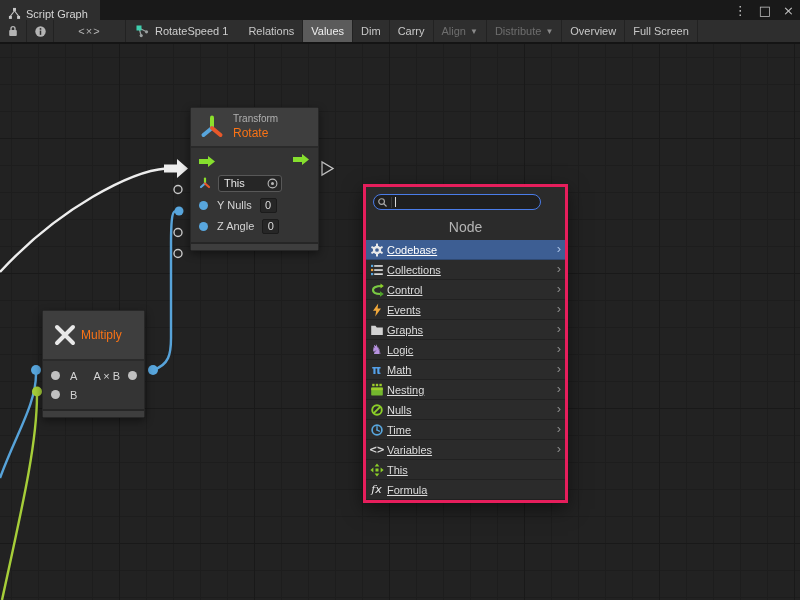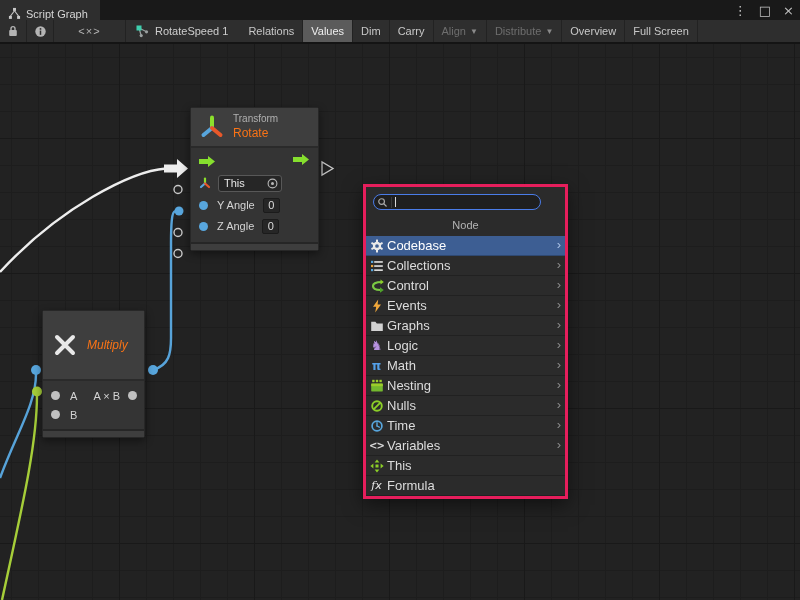--- a/index.html
+++ b/index.html
@@ -56,41 +56,41 @@
   .prow { display:flex; align-items:center; height:21px; padding:0 8px; }
   .pdot { width:9px; height:9px; border-radius:50%; flex:0 0 auto; }
   .pdot.blue { background:var(--c-port-blue,#58a6dd); }
   .pdot.gray { background:#c0c0c0; }
   .plabel { font-size:11px; color:#d4d4d4; margin-left:9px; }
   .vfield { margin-left:8px; width:17px; height:15px; background:#262626; border:1px solid #1b1b1b;
     border-radius:2px; color:#dcdcdc; font-size:11px; display:flex; align-items:center; justify-content:center; }
   .this-field { margin-left:7px; width:64px; height:17px; background:#262626; border:1px solid #585858;
     border-radius:3px; display:flex; align-items:center; padding:0 3px 0 5px; }
   .this-field .tf-text { flex:1; font-size:11px; color:#e6e6e6; }
-  .mult-header { padding:22px 10px; gap:10px;font-style:italic; }
+  .mult-header { padding:12px 10px; gap:4px; }
   .mrow { display:flex; align-items:center; height:19px; padding:0 7px 0 8px; }
   .mrow .plabel { margin-left:10px; }
   .mrow .out-label { margin-left:auto; font-size:11px; color:#d4d4d4; margin-right:8px; }
 
   
   .popup { position:absolute; left:363px; top:140px; width:205px; background:#2b2b2b;
     border:3px solid var(--c-popup-border,#e61e5c); box-shadow:0 6px 18px rgba(0,0,0,.5); }
   .search-row { margin:7px 24px 0 7px; height:16px; background:#1f1f1f;
     border:1px solid var(--c-search-border,#4a7ce8); border-radius:8px; display:flex; align-items:center;
     padding:0 4px 0 3px; }
   .search-iconbox { display:flex; align-items:center; padding-right:3px; border-right:1px solid #3a3a3a; height:11px; }
   .caret { width:1px; height:10px; background:#d8d8d8; margin-left:3px; }
-  .pf-header { text-align:center; color:#b4b4b4; font-size:11px; margin:9px 0 5px 0; }
+  .pf-header { text-align:center; color:#b4b4b4; font-size:14px; margin:9px 0 5px 0; }
   .pf-list { width:100%; }
   .pf-row { display:flex; align-items:center; height:20px; padding:0 4px 0 3px;
     border-bottom:1px solid rgba(0,0,0,.22); }
   .pf-row.selected { background:var(--c-selection,#3d5e93); }
   .pf-icon { width:15px; height:14px; display:flex; align-items:center; justify-content:center;
     flex:0 0 auto; margin-right:3px; font-family:"DejaVu Sans",sans-serif; }
-  .pf-label { font-size:13px; color:#dcdcdc; white-space:nowrap; }
+  .pf-label { font-size:11px; color:#dcdcdc; white-space:nowrap;text-decoration:underline; }
   .pf-row.selected .pf-label { color:#ffffff; }
   .pf-chev { margin-left:auto; color:#8c8c8c; font-size:13px; line-height:1; padding-bottom:2px; }
   .pf-row.selected .pf-chev { color:#a9c0e4; }
 </style>
 <style>.w-white{stroke:#ededed}.w-blue{stroke:#57a3d9}
 .w-green{stroke:#a6ce39}.f-blue{fill:#58a6dd}
 .f-green{fill:#a6ce39}.f-white{fill:#ededed}
 .f-flow{fill:#86df2e}</style></head>
 <body>
 
@@ -227,21 +227,21 @@
           <div class="this-field">
             <span class="tf-text">This</span>
             <svg width="11" height="11" viewBox="0 0 11 11">
               <circle cx="5.5" cy="5.5" r="4.4" fill="none" stroke="#b8b8b8" stroke-width="1.1"></circle>
               <circle cx="5.5" cy="5.5" r="1.5" fill="#b8b8b8"></circle>
             </svg>
           </div>
         </div>
         <div class="prow">
           <span class="pdot blue"></span>
-          <span class="plabel">Y Angle</span>
+          <span class="plabel">Y Nulls</span>
           <span class="vfield">0</span>
         </div>
         <div class="prow">
           <span class="pdot blue"></span>
           <span class="plabel">Z Angle</span>
           <span class="vfield">0</span>
         </div>
       </div>
       <div class="node-footer"></div>
     </div>

